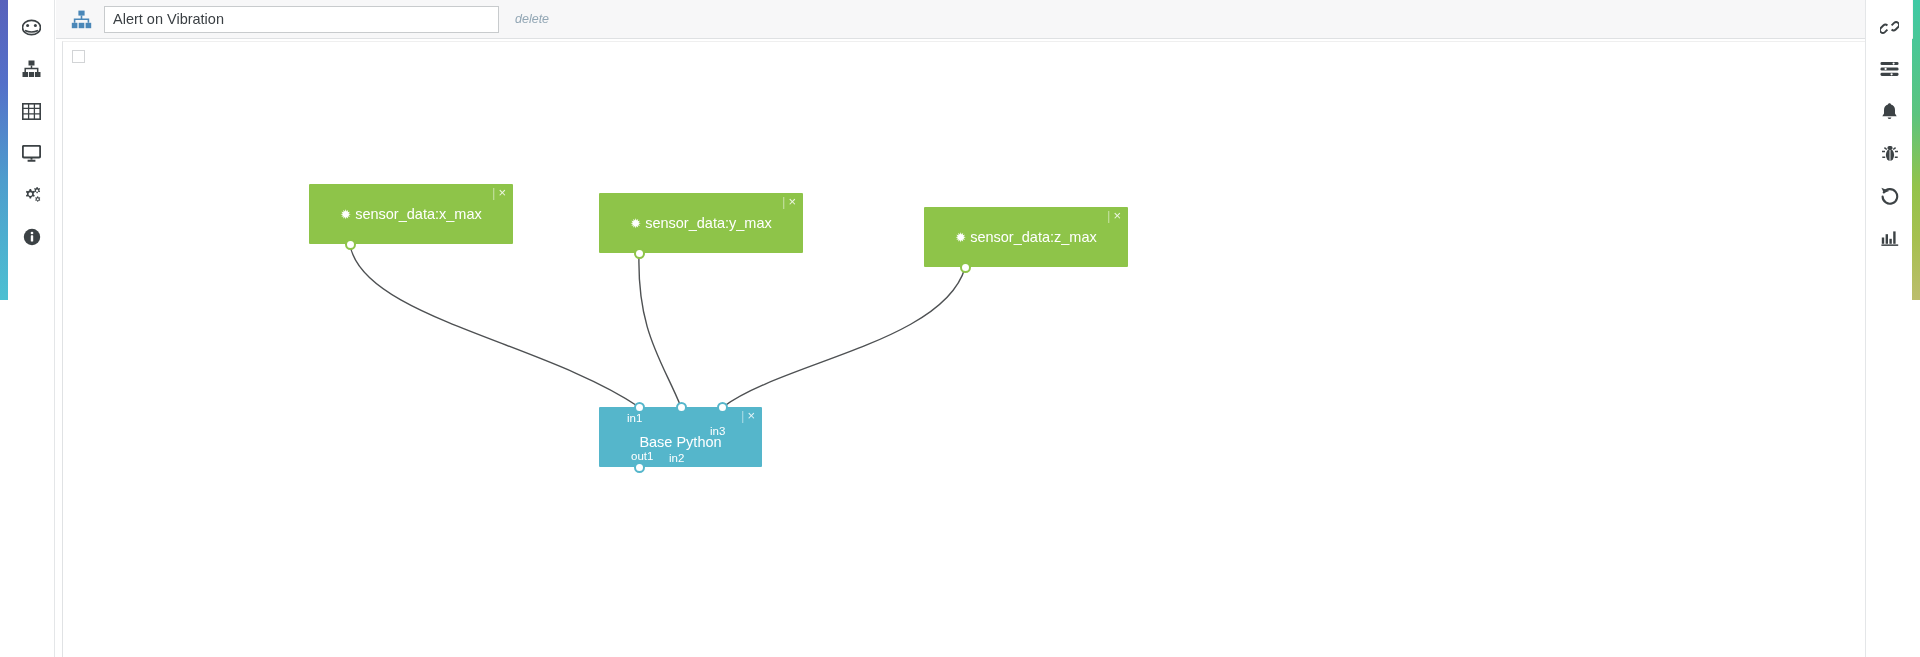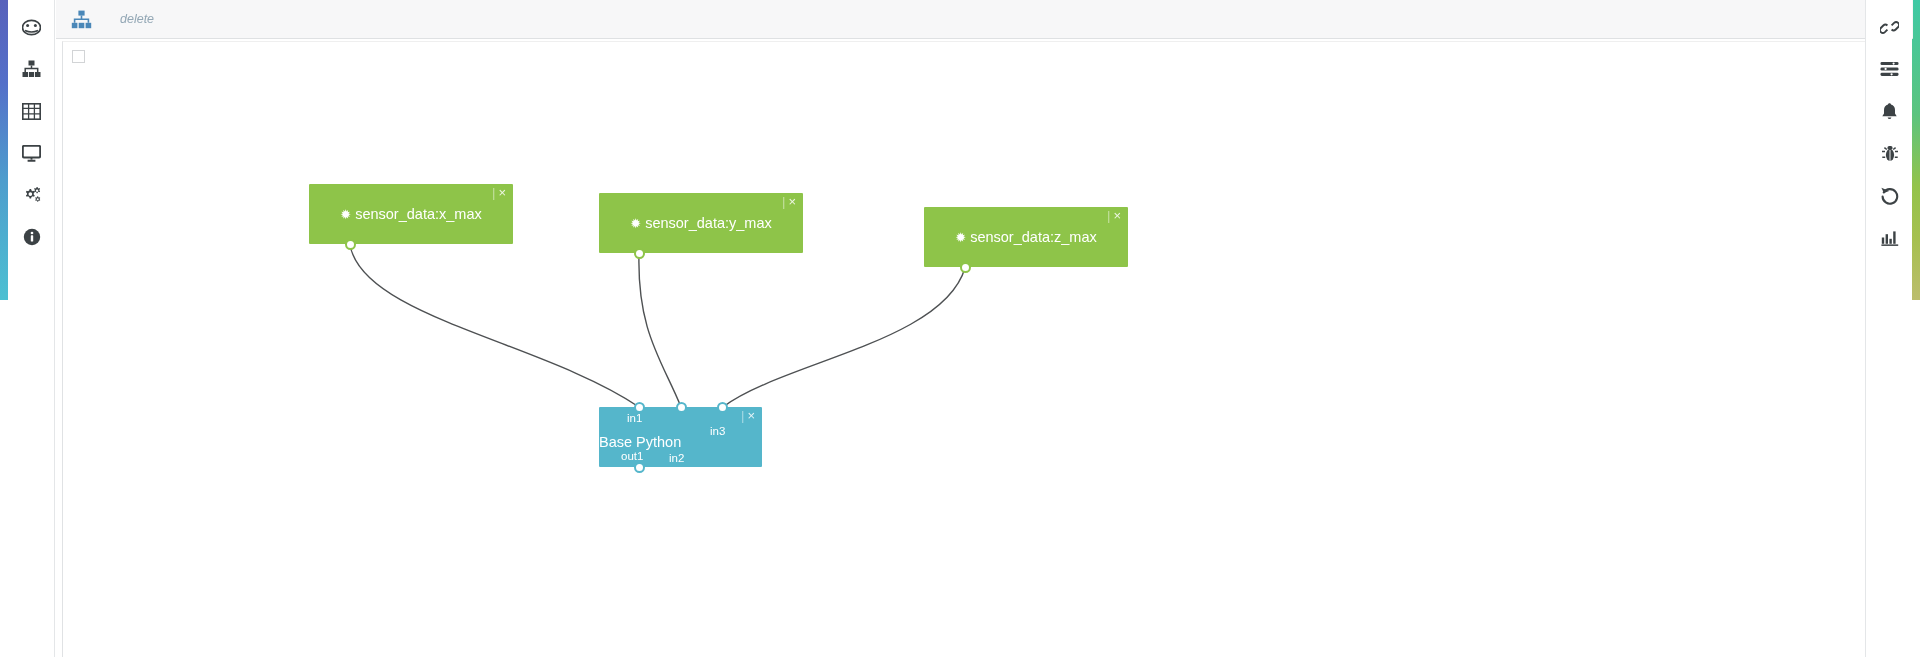--- a/index.html
+++ b/index.html
@@ -163,20 +163,21 @@
     display: inline-block;
     font-size: 13px;
     margin-right: 4px;
     transform: translateY(0px);
   }
 
   .node-title-blue {
     position: absolute;
     left: 0; right: 0;
     top: 27px;
+    text-align: center;
     font-size: 14.5px;
     color: #ffffff;
   }
   .port-label {
     position: absolute;
     font-size: 11.5px;
     color: #ffffff;
     white-space: nowrap;
   }
 
@@ -283,20 +284,21 @@
   <div class="topbar">
     <span class="flow-glyph">
       <svg width="21" height="19" viewBox="0 0 21 19">
         <rect x="7.4" y="0.6" width="6.2" height="5" fill="#4a87b8"></rect>
         <rect x="0.8" y="12.8" width="5.6" height="5.4" fill="#4a87b8"></rect>
         <rect x="7.7" y="12.8" width="5.6" height="5.4" fill="#4a87b8"></rect>
         <rect x="14.6" y="12.8" width="5.6" height="5.4" fill="#4a87b8"></rect>
         <path d="M10.5 5.6 V9.2 M3.6 12.8 V9.2 H17.4 V12.8" stroke="#4a87b8" stroke-width="1.6" fill="none"></path>
       </svg>
     </span>
+    <input class="title-input" type="text" value="Alert on Vibration" style="">
     <a class="delete-link" href="#">delete</a>
   </div>
 
   <div class="canvas-wrap">
     <div class="canvas-inner" id="canvas-inner">
 
       <div class="select-handle"></div>
 
       <svg class="edges" id="edge-layer">
           <path d="M 287 203 C 300 275 480 300 576 365"></path>
@@ -319,21 +321,21 @@
             <span class="node-close"><span class="bar">|</span>×</span>
             <div class="node-title-green"><span class="snowflake">✹</span>sensor_data:z_max</div>
           </div>
           <div class="port port-green" style="left: 896.5px; top: 219.5px;"></div>
           <div class="node node-blue" style="left: 536px; top: 365px; width: 163px; height: 60px;">
             <span class="node-close"><span class="bar">|</span>×</span>
             <div class="node-title-blue">Base Python</div>
             <span class="port-label" style="left: 28px; top: 5px;">in1</span>
             <span class="port-label" style="left: 70px; top: 5px; margin-top: 40px;">in2</span>
             <span class="port-label" style="left: 111px; top: 18px;">in3</span>
-            <span class="port-label" style="left: 22px; bottom: 5px;">out1</span>
+            <span class="port-label" style="left: 32px; bottom: 5px;">out1</span>
           </div>
           <div class="port port-blue" style="left: 570.5px; top: 359.5px;"></div>
           <div class="port port-blue" style="left: 612.5px; top: 359.5px;"></div>
           <div class="port port-blue" style="left: 653.5px; top: 359.5px;"></div>
           <div class="port port-blue" style="left: 570.5px; top: 419.5px;"></div>
         </div>
 
     </div>
 
     <div class="vscroll">

